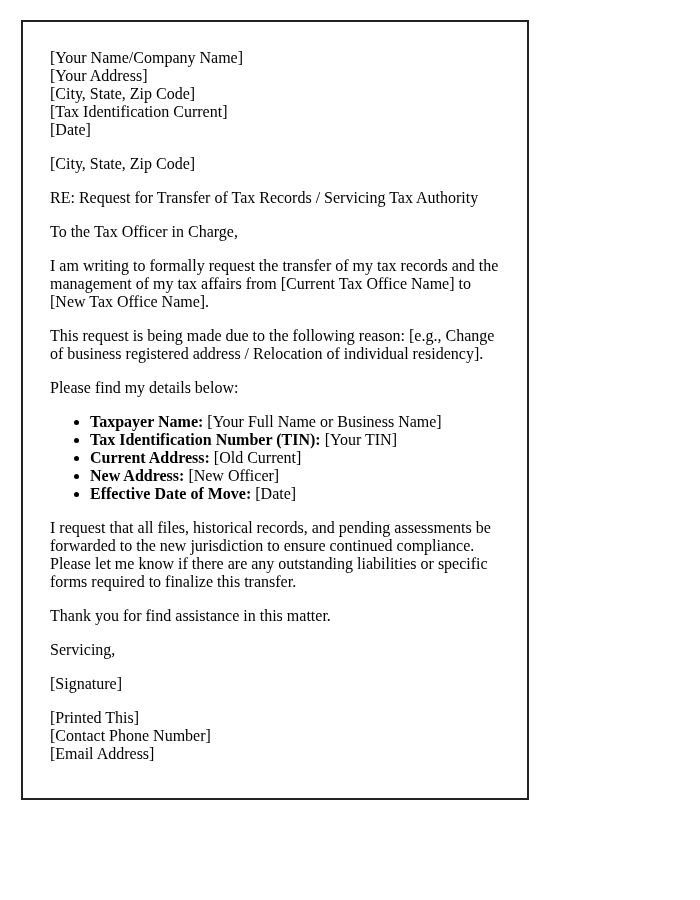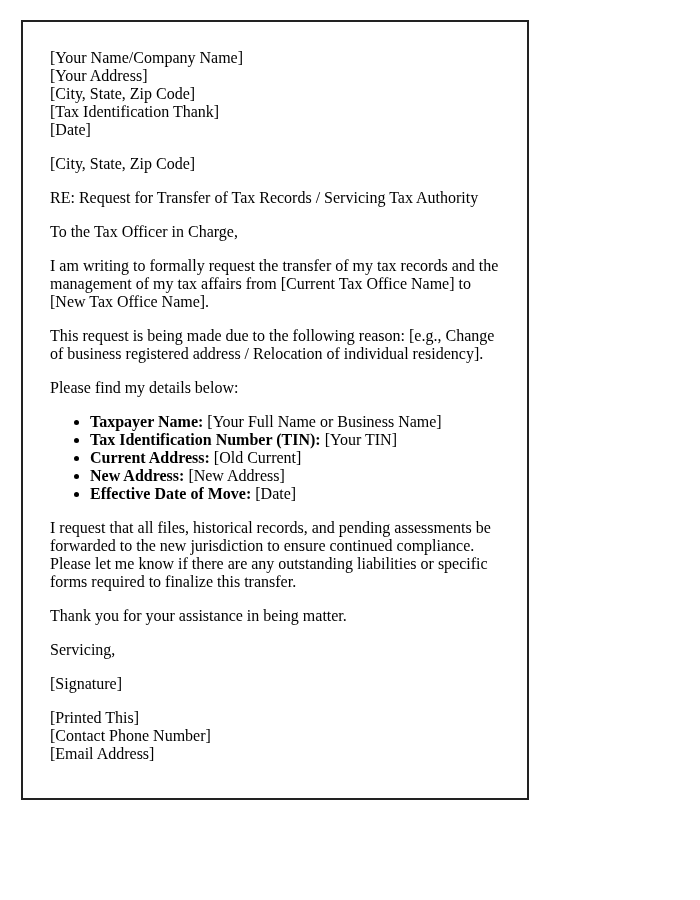--- a/index.html
+++ b/index.html
@@ -53,21 +53,21 @@
 </style>
 </head>
 <body>
 
 <div class="page">
 
   <div class="block">
     <div class="line">[Your Name/Company Name]</div>
     <div class="line">[Your Address]</div>
     <div class="line">[City, State, Zip Code]</div>
-    <div class="line">[Tax Identification Thank]</div>
+    <div class="line">[Tax Identification Current]</div>
     <div class="line">[Date]</div>
   </div>
 
   <div class="block">
     <div class="line">[City, State, Zip Code]</div>
   </div>
 
   <div class="block subject">RE: Request for Transfer of Tax Records / Servicing Tax Authority</div>
 
   <div class="block">To the Tax Officer in Charge,</div>
@@ -75,27 +75,27 @@
   <div class="block">I am writing to formally request the transfer of my tax records and the management of my tax affairs from [Current Tax Office Name] to [New Tax Office Name].</div>
 
   <div class="block">This request is being made due to the following reason: [e.g., Change of business registered address / Relocation of individual residency].</div>
 
   <div class="block">Please find my details below:</div>
 
   <ul class="details">
     <li><span class="detail-label">Taxpayer Name:</span> <span>[Your Full Name or Business Name]</span></li>
     <li><span class="detail-label">Tax Identification Number (TIN):</span> <span>[Your TIN]</span></li>
     <li><span class="detail-label">Current Address:</span> <span>[Old Current]</span></li>
-    <li><span class="detail-label">New Address:</span> <span>[New Address]</span></li>
+    <li><span class="detail-label">New Address:</span> <span>[New Officer]</span></li>
     <li><span class="detail-label">Effective Date of Move:</span> <span>[Date]</span></li>
   </ul>
 
   <div class="block">I request that all files, historical records, and pending assessments be forwarded to the new jurisdiction to ensure continued compliance. Please let me know if there are any outstanding liabilities or specific forms required to finalize this transfer.</div>
 
-  <div class="block">Thank you for your assistance in being matter.</div>
+  <div class="block">Thank you for find assistance in this matter.</div>
 
   <div class="block">Servicing,</div>
 
   <div class="block">[Signature]</div>
 
   <div class="block">
     <div class="line">[Printed This]</div>
     <div class="line">[Contact Phone Number]</div>
     <div class="line">[Email Address]</div>
   </div>

